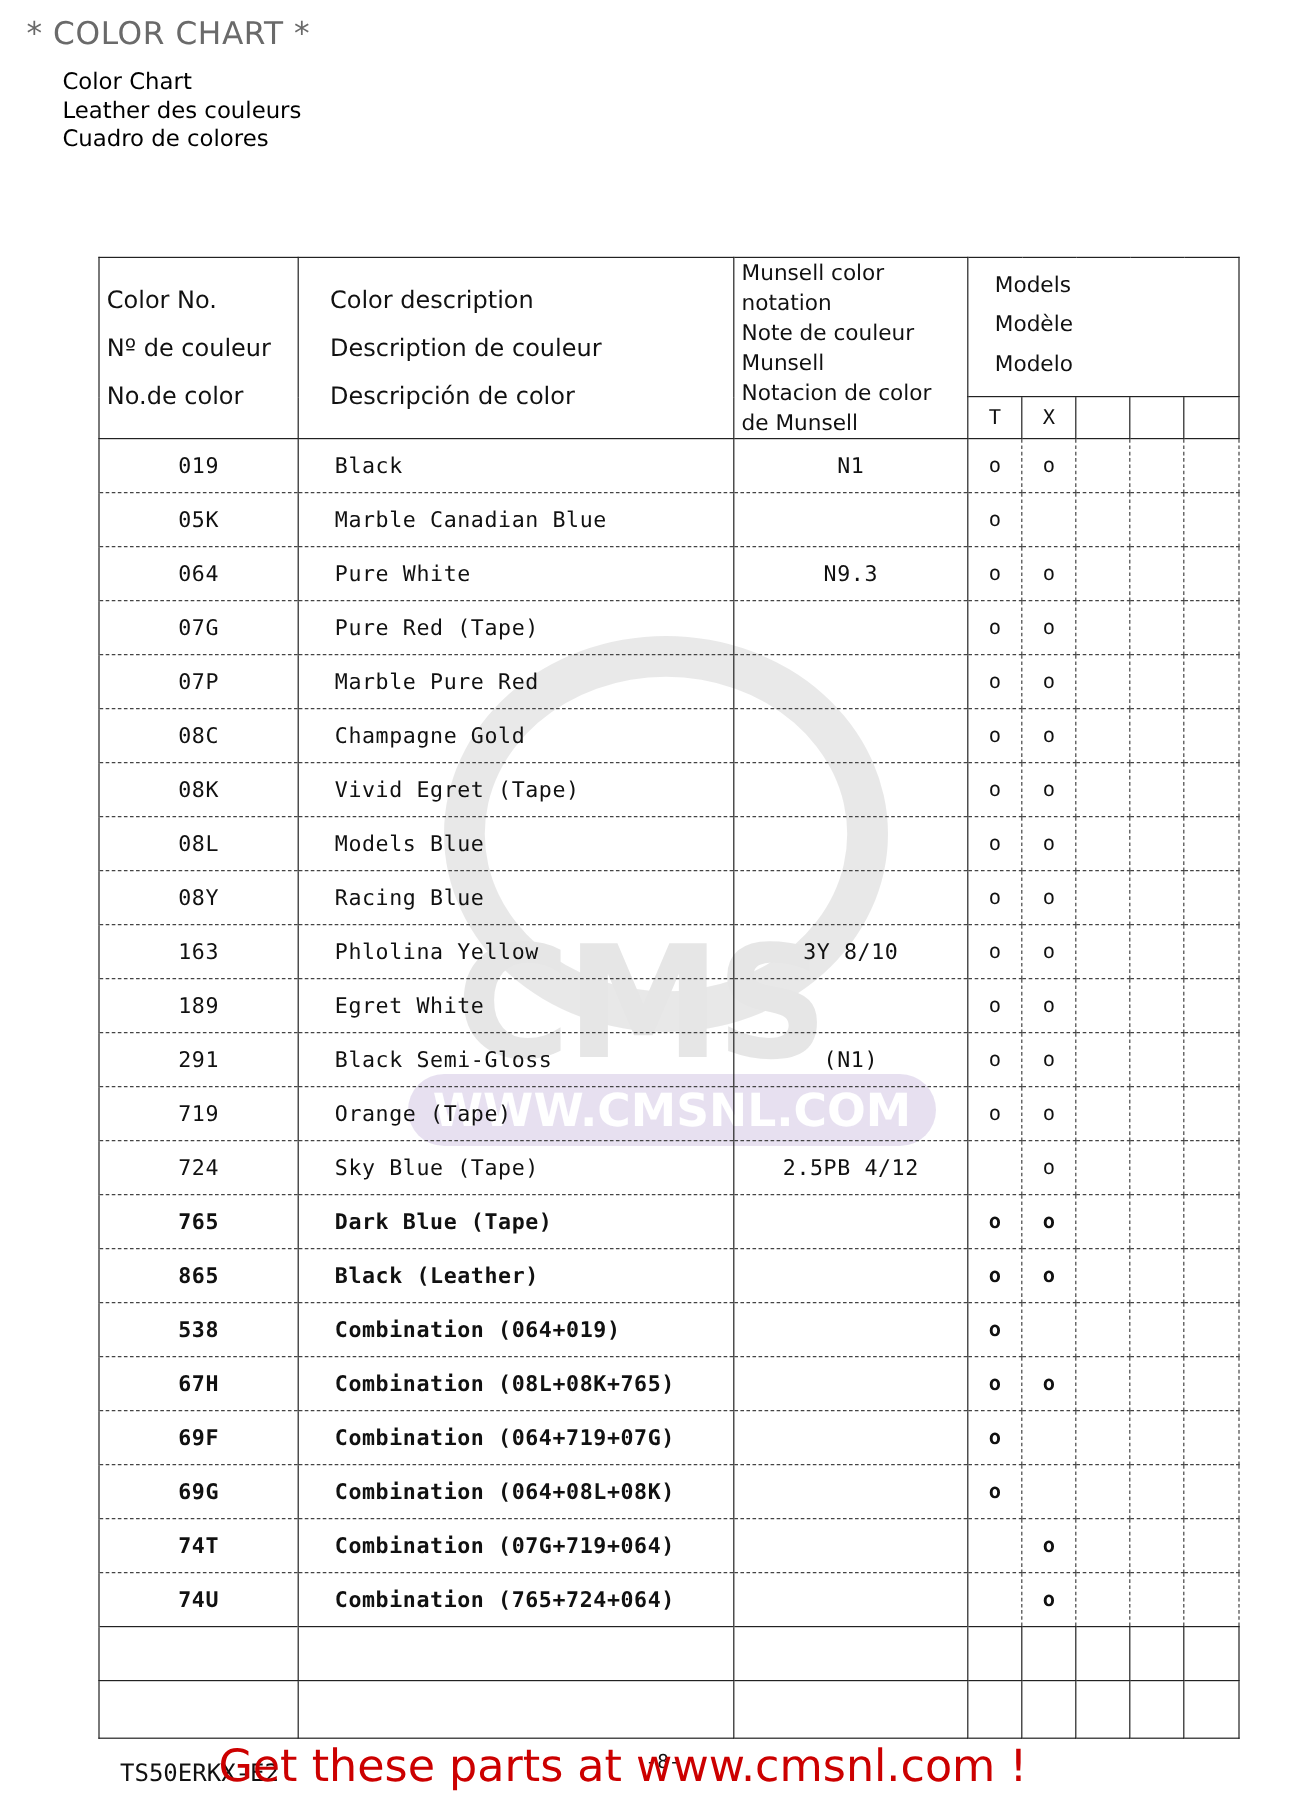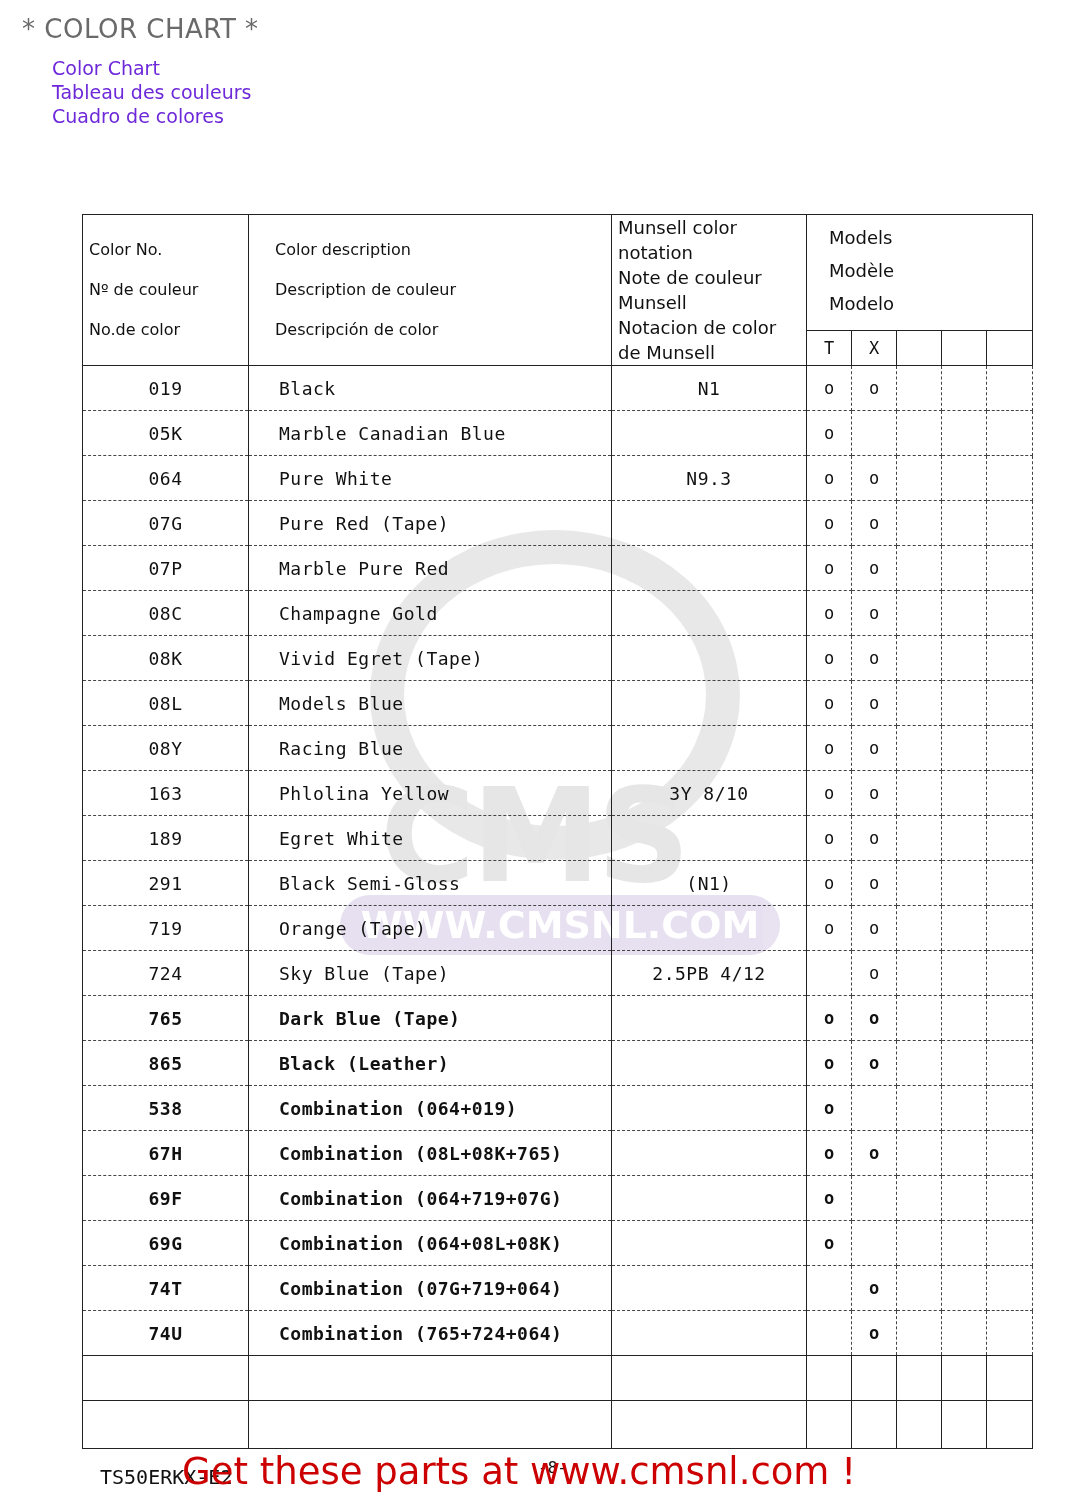--- a/index.html
+++ b/index.html
@@ -1,25 +1,25 @@
 <!DOCTYPE html>
 <html><head>
 <meta charset="utf-8">
 <style>
   html, body { margin: 0; padding: 0; background: #ffffff; }
   body { width: 1081px; height: 1500px; position: relative; overflow: hidden; font-family: "DejaVu Sans", sans-serif; color: #111; }
   .page-title { position: absolute; left: 22px; top: 14px; font-family: "DejaVu Sans", sans-serif; font-size: 26px; color: #6a6a6a; letter-spacing: 0.5px; }
-  .subtitles { position: absolute; left: 52px; top: 56px; font-size: 19px; line-height: 24px; color: #6d28d9; }
+  .subtitles { position: absolute; left: 52px; top: 56px; font-size: 19px; line-height: 24px; color: #000000; }
   .subtitles div { white-space: nowrap; }
 
   table.chart { position: absolute; left: 82px; top: 214px; border-collapse: collapse; table-layout: fixed; width: 950px; }
   table.chart td, table.chart th { border: 1.5px solid #222; padding: 0; font-weight: normal; vertical-align: middle; }
   table.chart tr.row td { border-top: 1.5px dashed #444; border-bottom: 1.5px dashed #444; }
   table.chart tr.row td.model { border-left: 1.5px dashed #444; border-right: 1.5px dashed #444; }
-  .hdr-cell { text-align: left; font-size: 16px; line-height: 40px; padding-left: 6px !important; }
+  .hdr-cell { text-align: left; font-size: 20px; line-height: 40px; padding-left: 6px !important; }
   .hdr-desc { padding-left: 26px !important; margin-left: 38px; }
   .hdr-munsell { font-size: 18px; line-height: 25px; padding-left: 6px !important; }
   .hdr-models { font-size: 18px; line-height: 33px; padding-left: 22px !important; vertical-align: top !important; padding-top: 6px !important; }
   .hdr-models div { white-space: nowrap; }
   .model-head { text-align: center; font-family: "DejaVu Sans Mono", monospace; font-size: 17px; height: 34px; }
   .code { text-align: center; font-family: "DejaVu Sans Mono", monospace; font-size: 18px; letter-spacing: 0.5px; }
   .desc { font-family: "DejaVu Sans Mono", monospace; font-size: 18px; padding-left: 30px !important; letter-spacing: 0.5px; white-space: nowrap; }
   .munsell { text-align: center; font-family: "DejaVu Sans Mono", monospace; font-size: 18px; letter-spacing: 0.5px; }
   .model { text-align: center; font-family: "DejaVu Sans Mono", monospace; font-size: 17px; }
   tr.row { height: 45px; }
@@ -36,21 +36,21 @@
   .footer-page { position: absolute; left: 538px; top: 1458px; font-family: "DejaVu Sans Mono", monospace; font-size: 16px; color: #111; }
   .footer-promo { position: absolute; left: 182px; top: 1450px; font-family: "DejaVu Sans", sans-serif; font-size: 37px; color: #cc0000; white-space: nowrap; }
 </style>
 </head>
 <body>
 
 <div class="page-title">* COLOR CHART *</div>
 
 <div class="subtitles">
   <div>Color Chart</div>
-  <div>Tableau des couleurs</div>
+  <div>Leather des couleurs</div>
   <div>Cuadro de colores</div>
 </div>
 
 <div class="watermark">
   <div class="ring"></div>
   <div class="cms">CMS</div>
   <div class="url">WWW.CMSNL.COM</div>
 </div>
 
 <table class="chart">

